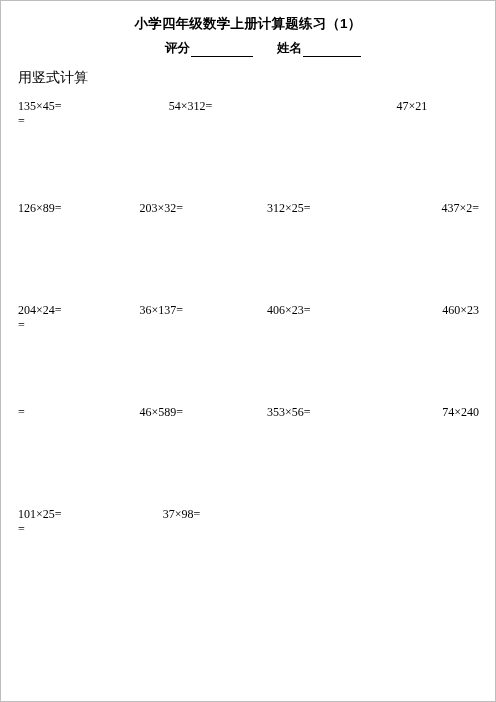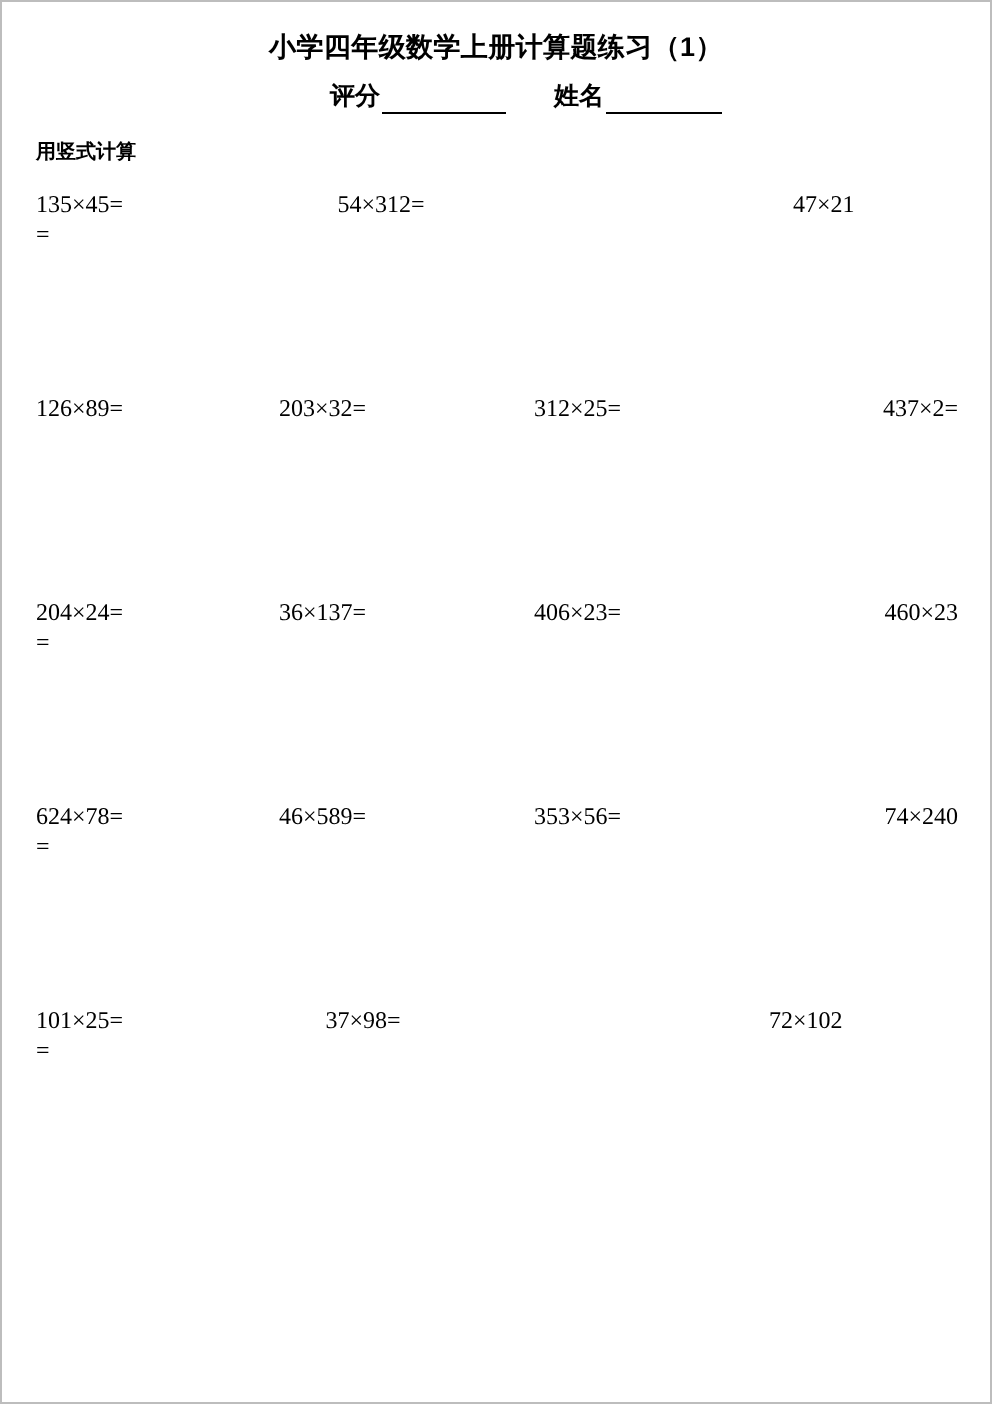--- a/index.html
+++ b/index.html
@@ -54,22 +54,22 @@
     border-bottom: 1px solid #000000;
     height: 13px;
     margin-left: 1px;
   }
   .blank-line.short {
     width: 62px;
   }
   .section-head {
     margin-top: 12px;
     margin-left: 17px;
-    font-size: 10px;
-    font-weight: bold;
+    font-size: 14px;
+    font-weight: normal;
     font-family: "Liberation Sans", "DejaVu Sans", sans-serif;
   }
   .problems {
     margin-top: 12px;
     padding-left: 17px;
     padding-right: 14px;
   }
   .prob-row {
     display: flex;
     height: 102px;
@@ -172,21 +172,20 @@
         <span class="wrap-eq"></span>
       </div>
       <div class="prob-cell col-4">
         <span class="expr">460×23</span>
         <span class="wrap-eq"></span>
       </div>
     </div>
 
     <div class="prob-row">
       <div class="prob-cell col-1">
-        <span class="expr">624×78=</span>
         <span class="wrap-eq">=</span>
       </div>
       <div class="prob-cell col-2">
         <span class="expr">46×589=</span>
         <span class="wrap-eq"></span>
       </div>
       <div class="prob-cell col-3">
         <span class="expr">353×56=</span>
         <span class="wrap-eq"></span>
       </div>
@@ -196,22 +195,18 @@
       </div>
     </div>
 
     <div class="prob-row">
       <div class="prob-cell col-1">
         <span class="expr">101×25=</span>
         <span class="wrap-eq">=</span>
       </div>
       <div class="prob-cell col-2">
         <span class="expr">37×98=</span>
-        <span class="wrap-eq"></span>
-      </div>
-      <div class="prob-cell col-4">
-        <span class="expr">72×102</span>
         <span class="wrap-eq"></span>
       </div>
     </div>
 
   </div>
 </div>
 
 </body></html>

